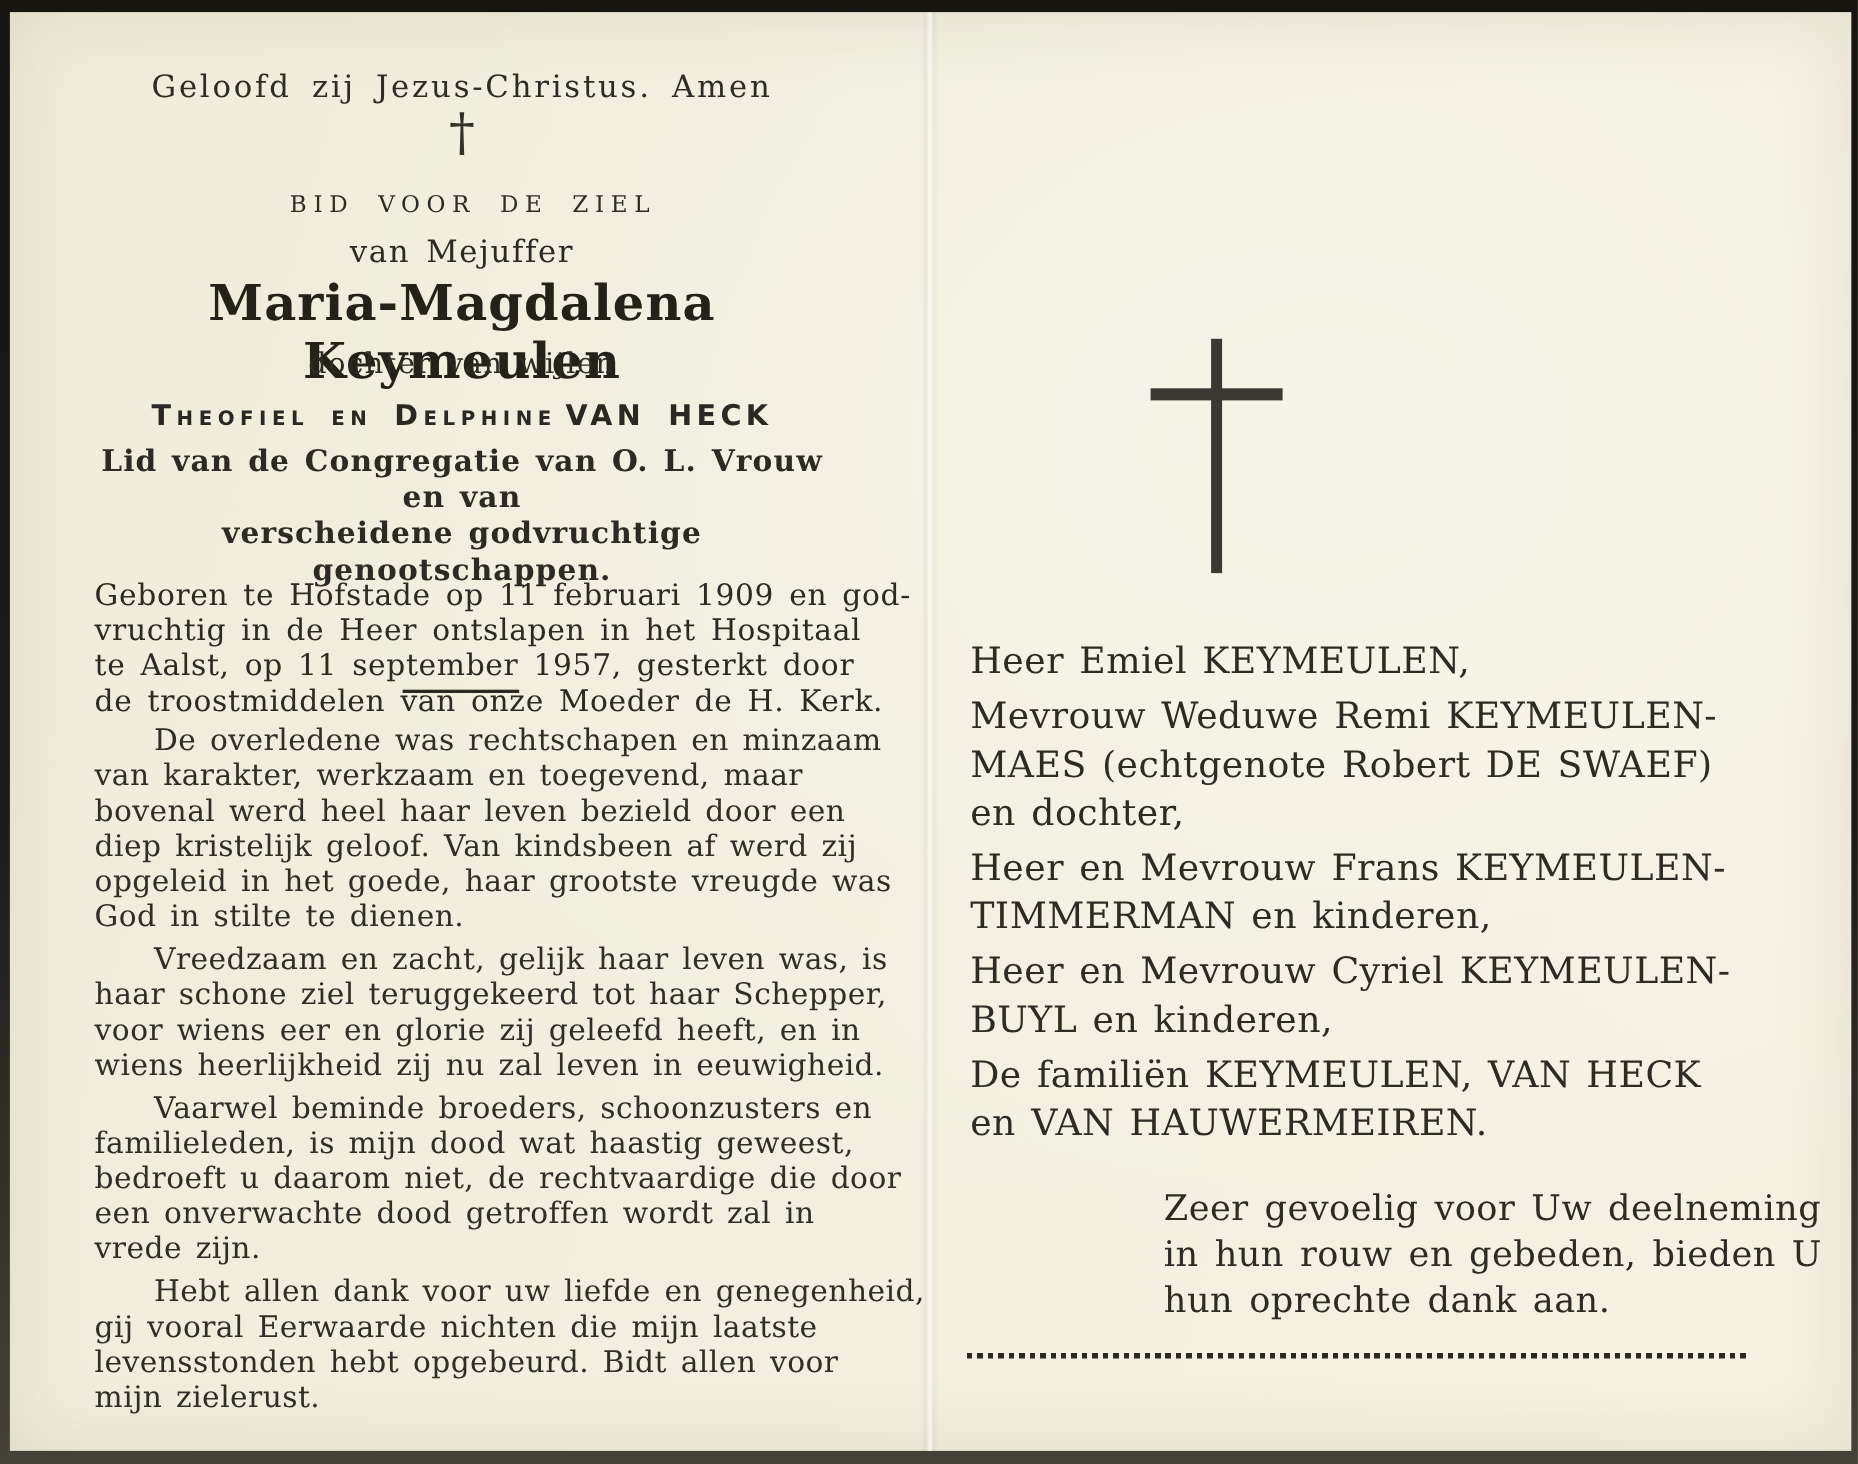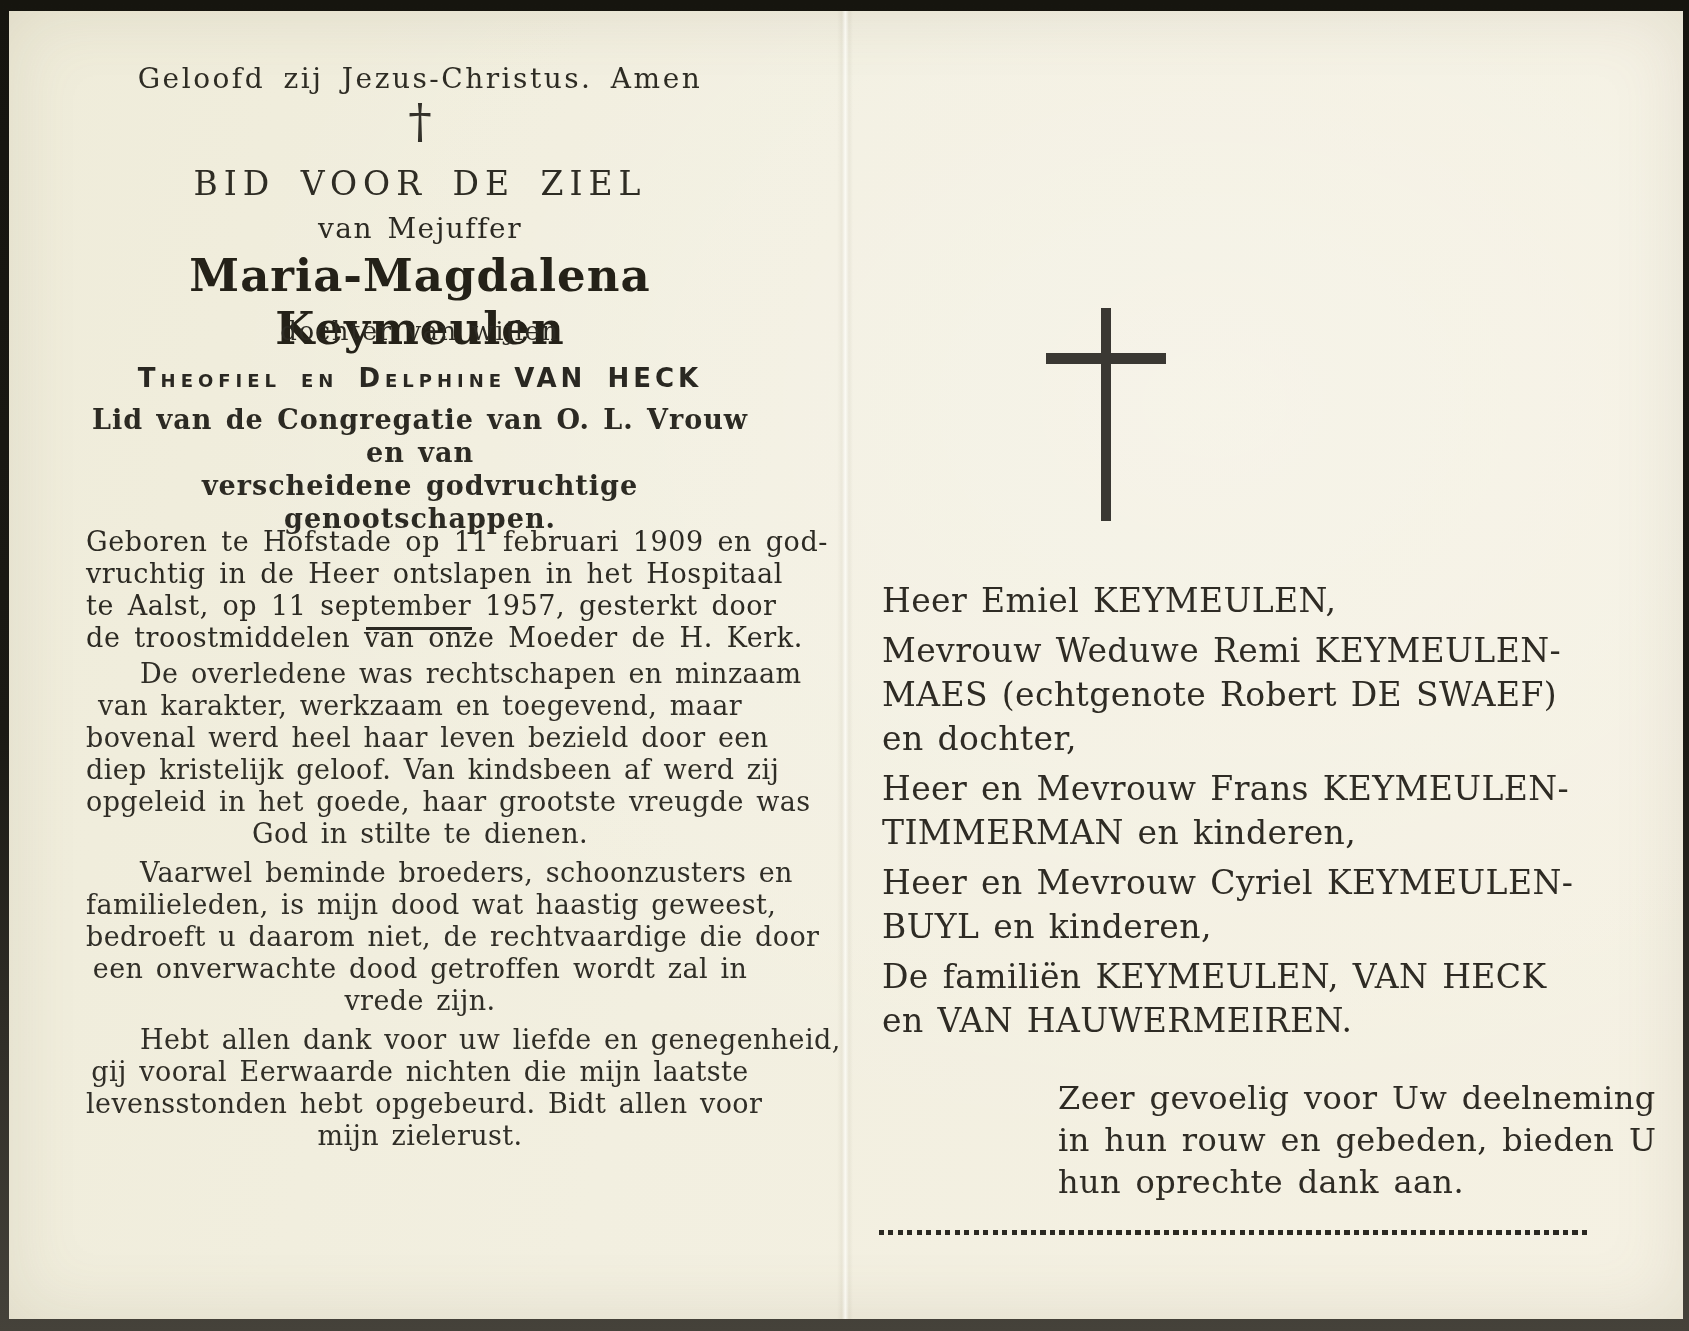--- a/index.html
+++ b/index.html
@@ -37,22 +37,22 @@
   .pl-block { position: absolute; left: 77px; width: 668px; }
   .centered { text-align: center; }
   .blessing {
     top: 51px; font-size: 28px; letter-spacing: 2.5px; word-spacing: 7px;
     color: #2e2c24;
   }
   .small-cross {
     top: 86px; font-size: 47px; line-height: 48px; color: #33312a;
   }
   .pray-title {
-    top: 153px; margin: 0; font-weight: 400;
-    font-size: 33px; letter-spacing: 6px; word-spacing: 9px; color: #2e2c24;
+    top: 153px; margin: 10px; font-weight: 400;
+    font-size: 21px; letter-spacing: 6px; word-spacing: 9px; color: #2e2c24;
   }
   .salutation { top: 201px; font-size: 28px; letter-spacing: 1.5px; word-spacing: 4px; }
   .deceased-name {
     top: 238px; margin: 0;
     font-size: 45px; font-weight: 700; letter-spacing: 1px; word-spacing: 6px;
     color: #242118;
   }
   .filiation { top: 305px; font-size: 26px; letter-spacing: 1.5px; word-spacing: 4px; }
   .parents {
     top: 352px; font-family: "DejaVu Sans", sans-serif; font-weight: 700; color: #2a2822;
@@ -71,21 +71,21 @@
   }
   .divider {
     position: absolute; top: 616px; left: 357px; width: 106px; height: 3px;
     background: #2b2922; border: 0; margin: 0;
   }
   .eulogy { top: 647px; }
   .eulogy p {
     margin: 0 0 7px 0;
     font-size: 27px; line-height: 32px;
     letter-spacing: 0.4px; word-spacing: 3.5px;
-    white-space: pre; text-indent: 54px; color: #302e27; text-align: center;
+    white-space: pre; text-indent: 54px; color: #302e27;
   }
 
   
   .memorial-cross { position: absolute; left: 0; top: 0; }
   .memorial-cross .bar { position: absolute; background: #3a3833; }
   .cross-v { left: 255px; top: 297px; width: 10px; height: 213px; }
   .cross-h { left: 200px; top: 342px; width: 120px; height: 11px; }
 
   .mourners { position: absolute; left: 36px; top: 568px; width: 770px; }
   .mourners p {
@@ -144,20 +144,24 @@
 
       <hr class="divider">
 
       <div class="pl-block eulogy">
         <p>De overledene was rechtschapen en minzaam
 van karakter, werkzaam en toegevend, maar
 bovenal werd heel haar leven bezield door een
 diep kristelijk geloof. Van kindsbeen af werd zij
 opgeleid in het goede, haar grootste vreugde was
 God in stilte te dienen.</p>
+        <p>Vreedzaam en zacht, gelijk haar leven was, is
+haar schone ziel teruggekeerd tot haar Schepper,
+voor wiens eer en glorie zij geleefd heeft, en in
+wiens heerlijkheid zij nu zal leven in eeuwigheid.</p>
         <p>Vaarwel beminde broeders, schoonzusters en
 familieleden, is mijn dood wat haastig geweest,
 bedroeft u daarom niet, de rechtvaardige die door
 een onverwachte dood getroffen wordt zal in
 vrede zijn.</p>
         <p>Hebt allen dank voor uw liefde en genegenheid,
 gij vooral Eerwaarde nichten die mijn laatste
 levensstonden hebt opgebeurd. Bidt allen voor
 mijn zielerust.</p>
       </div>

